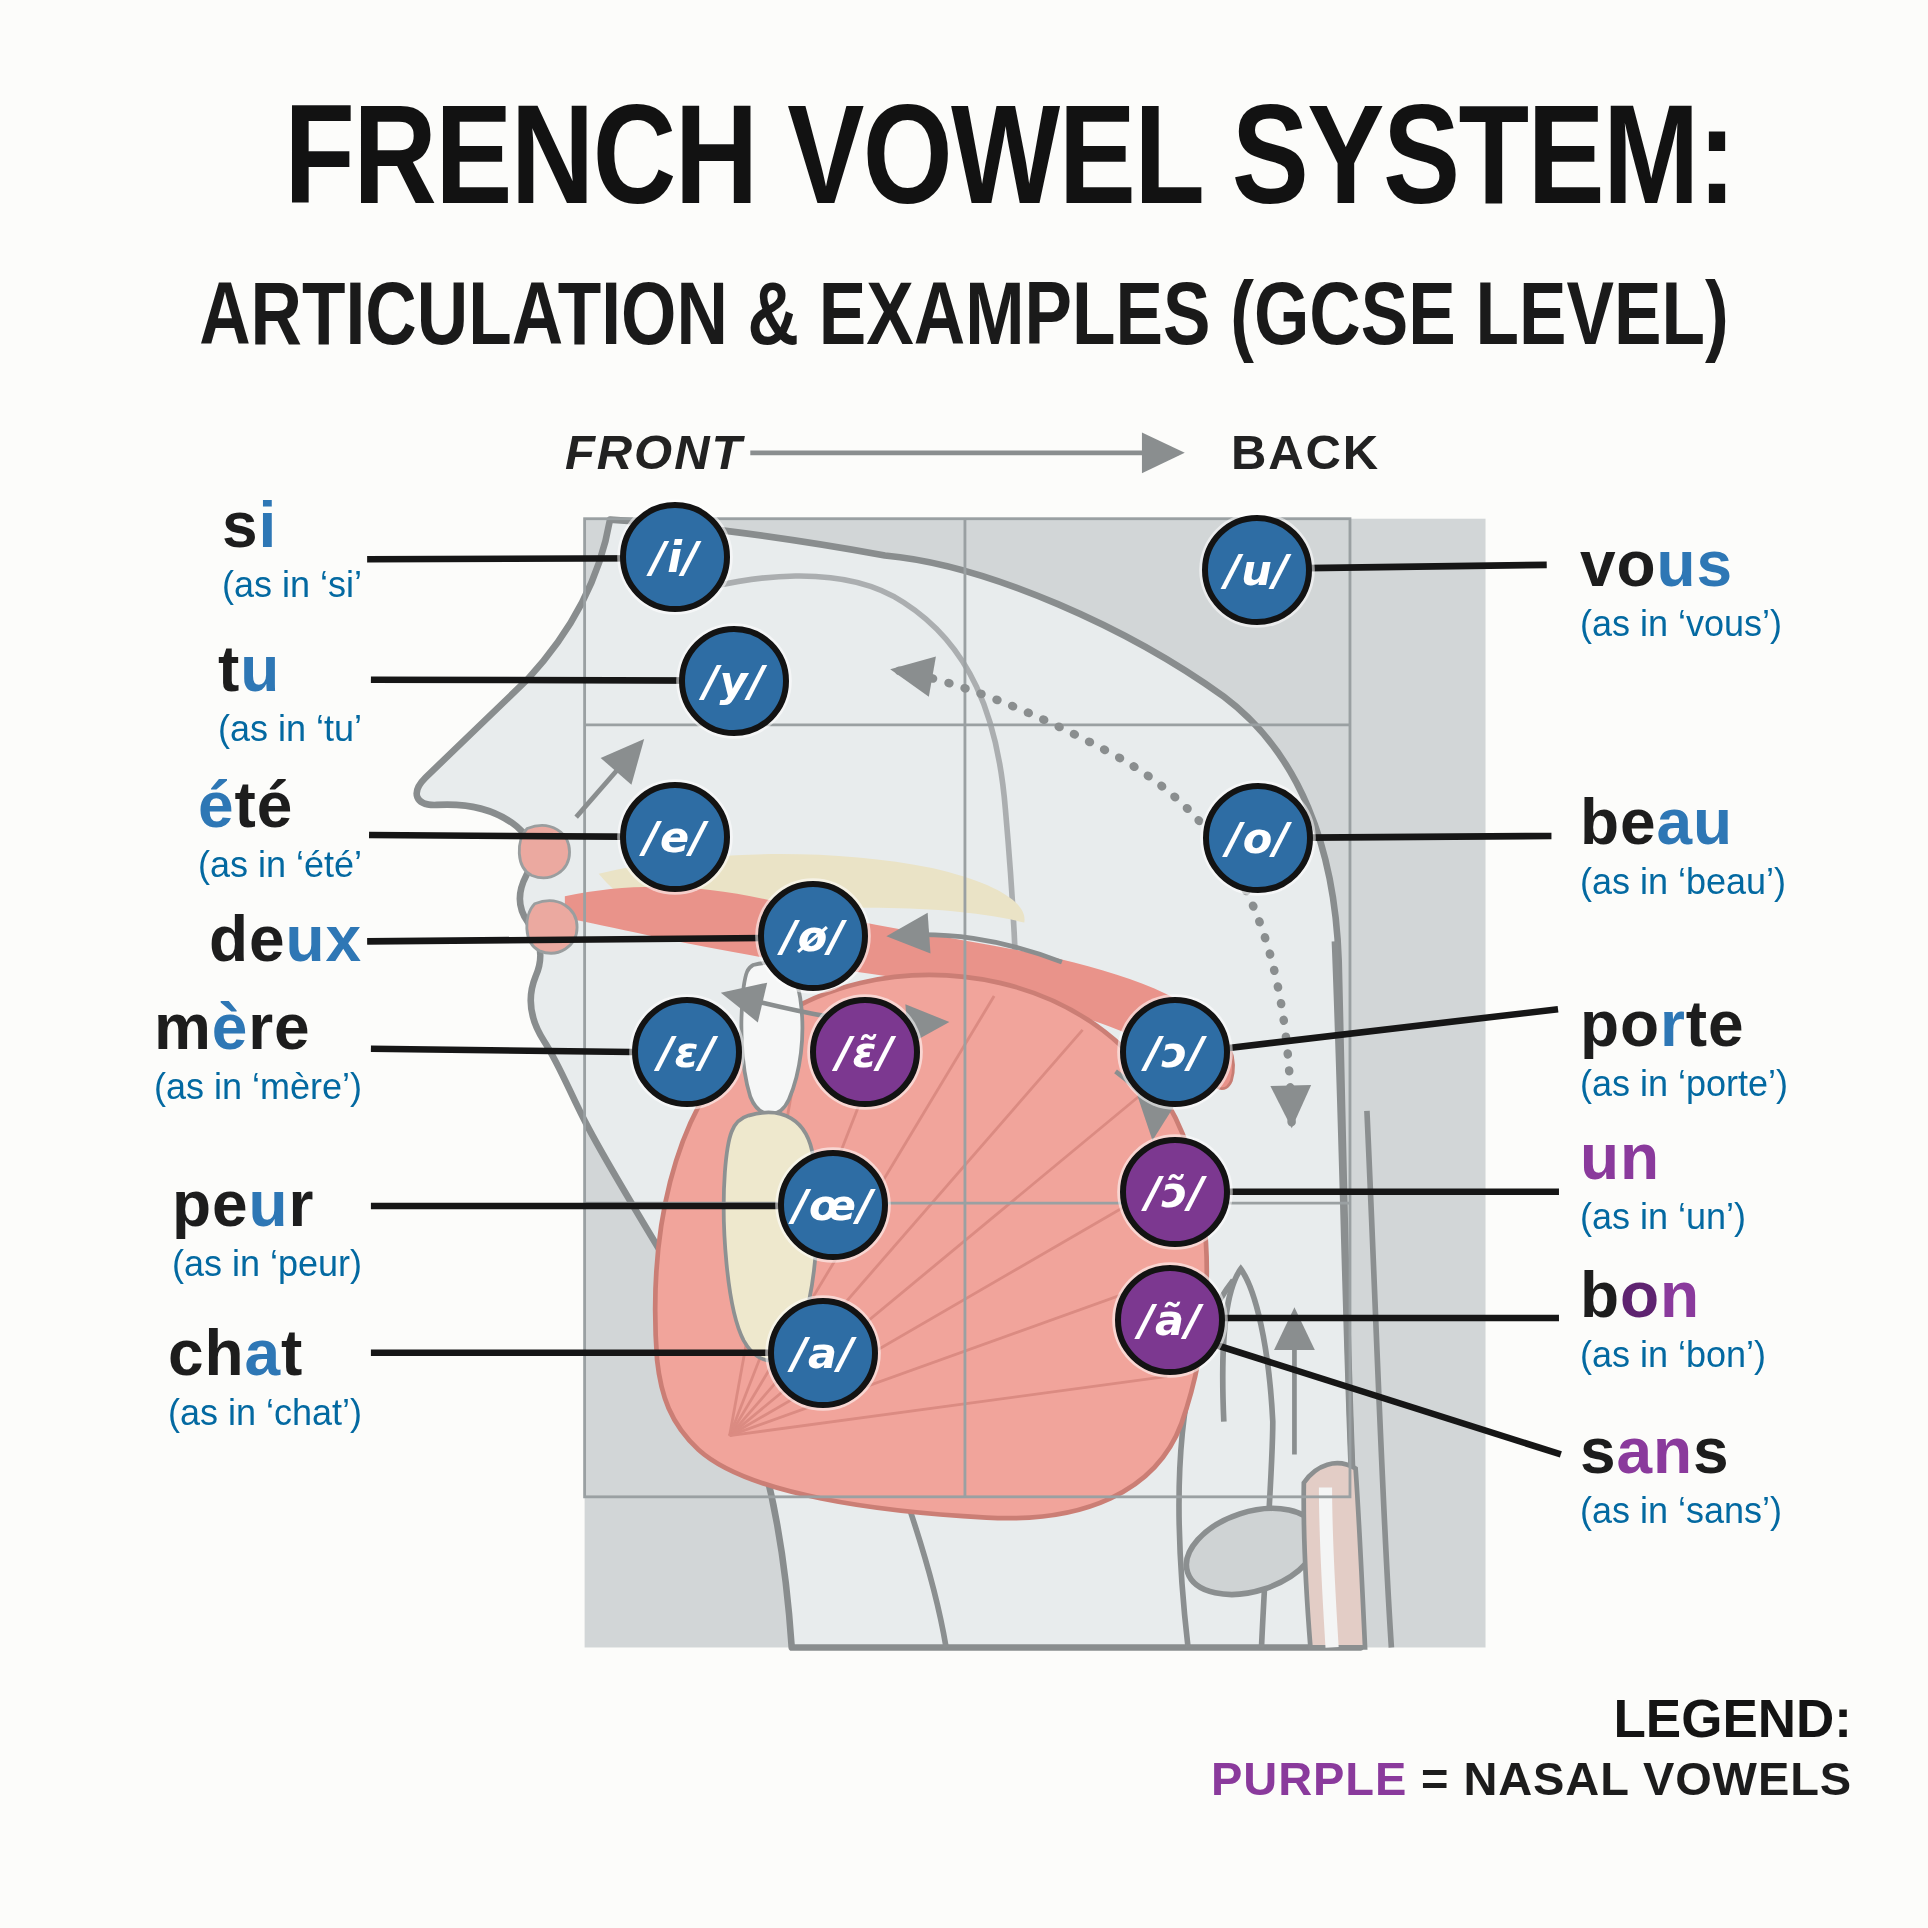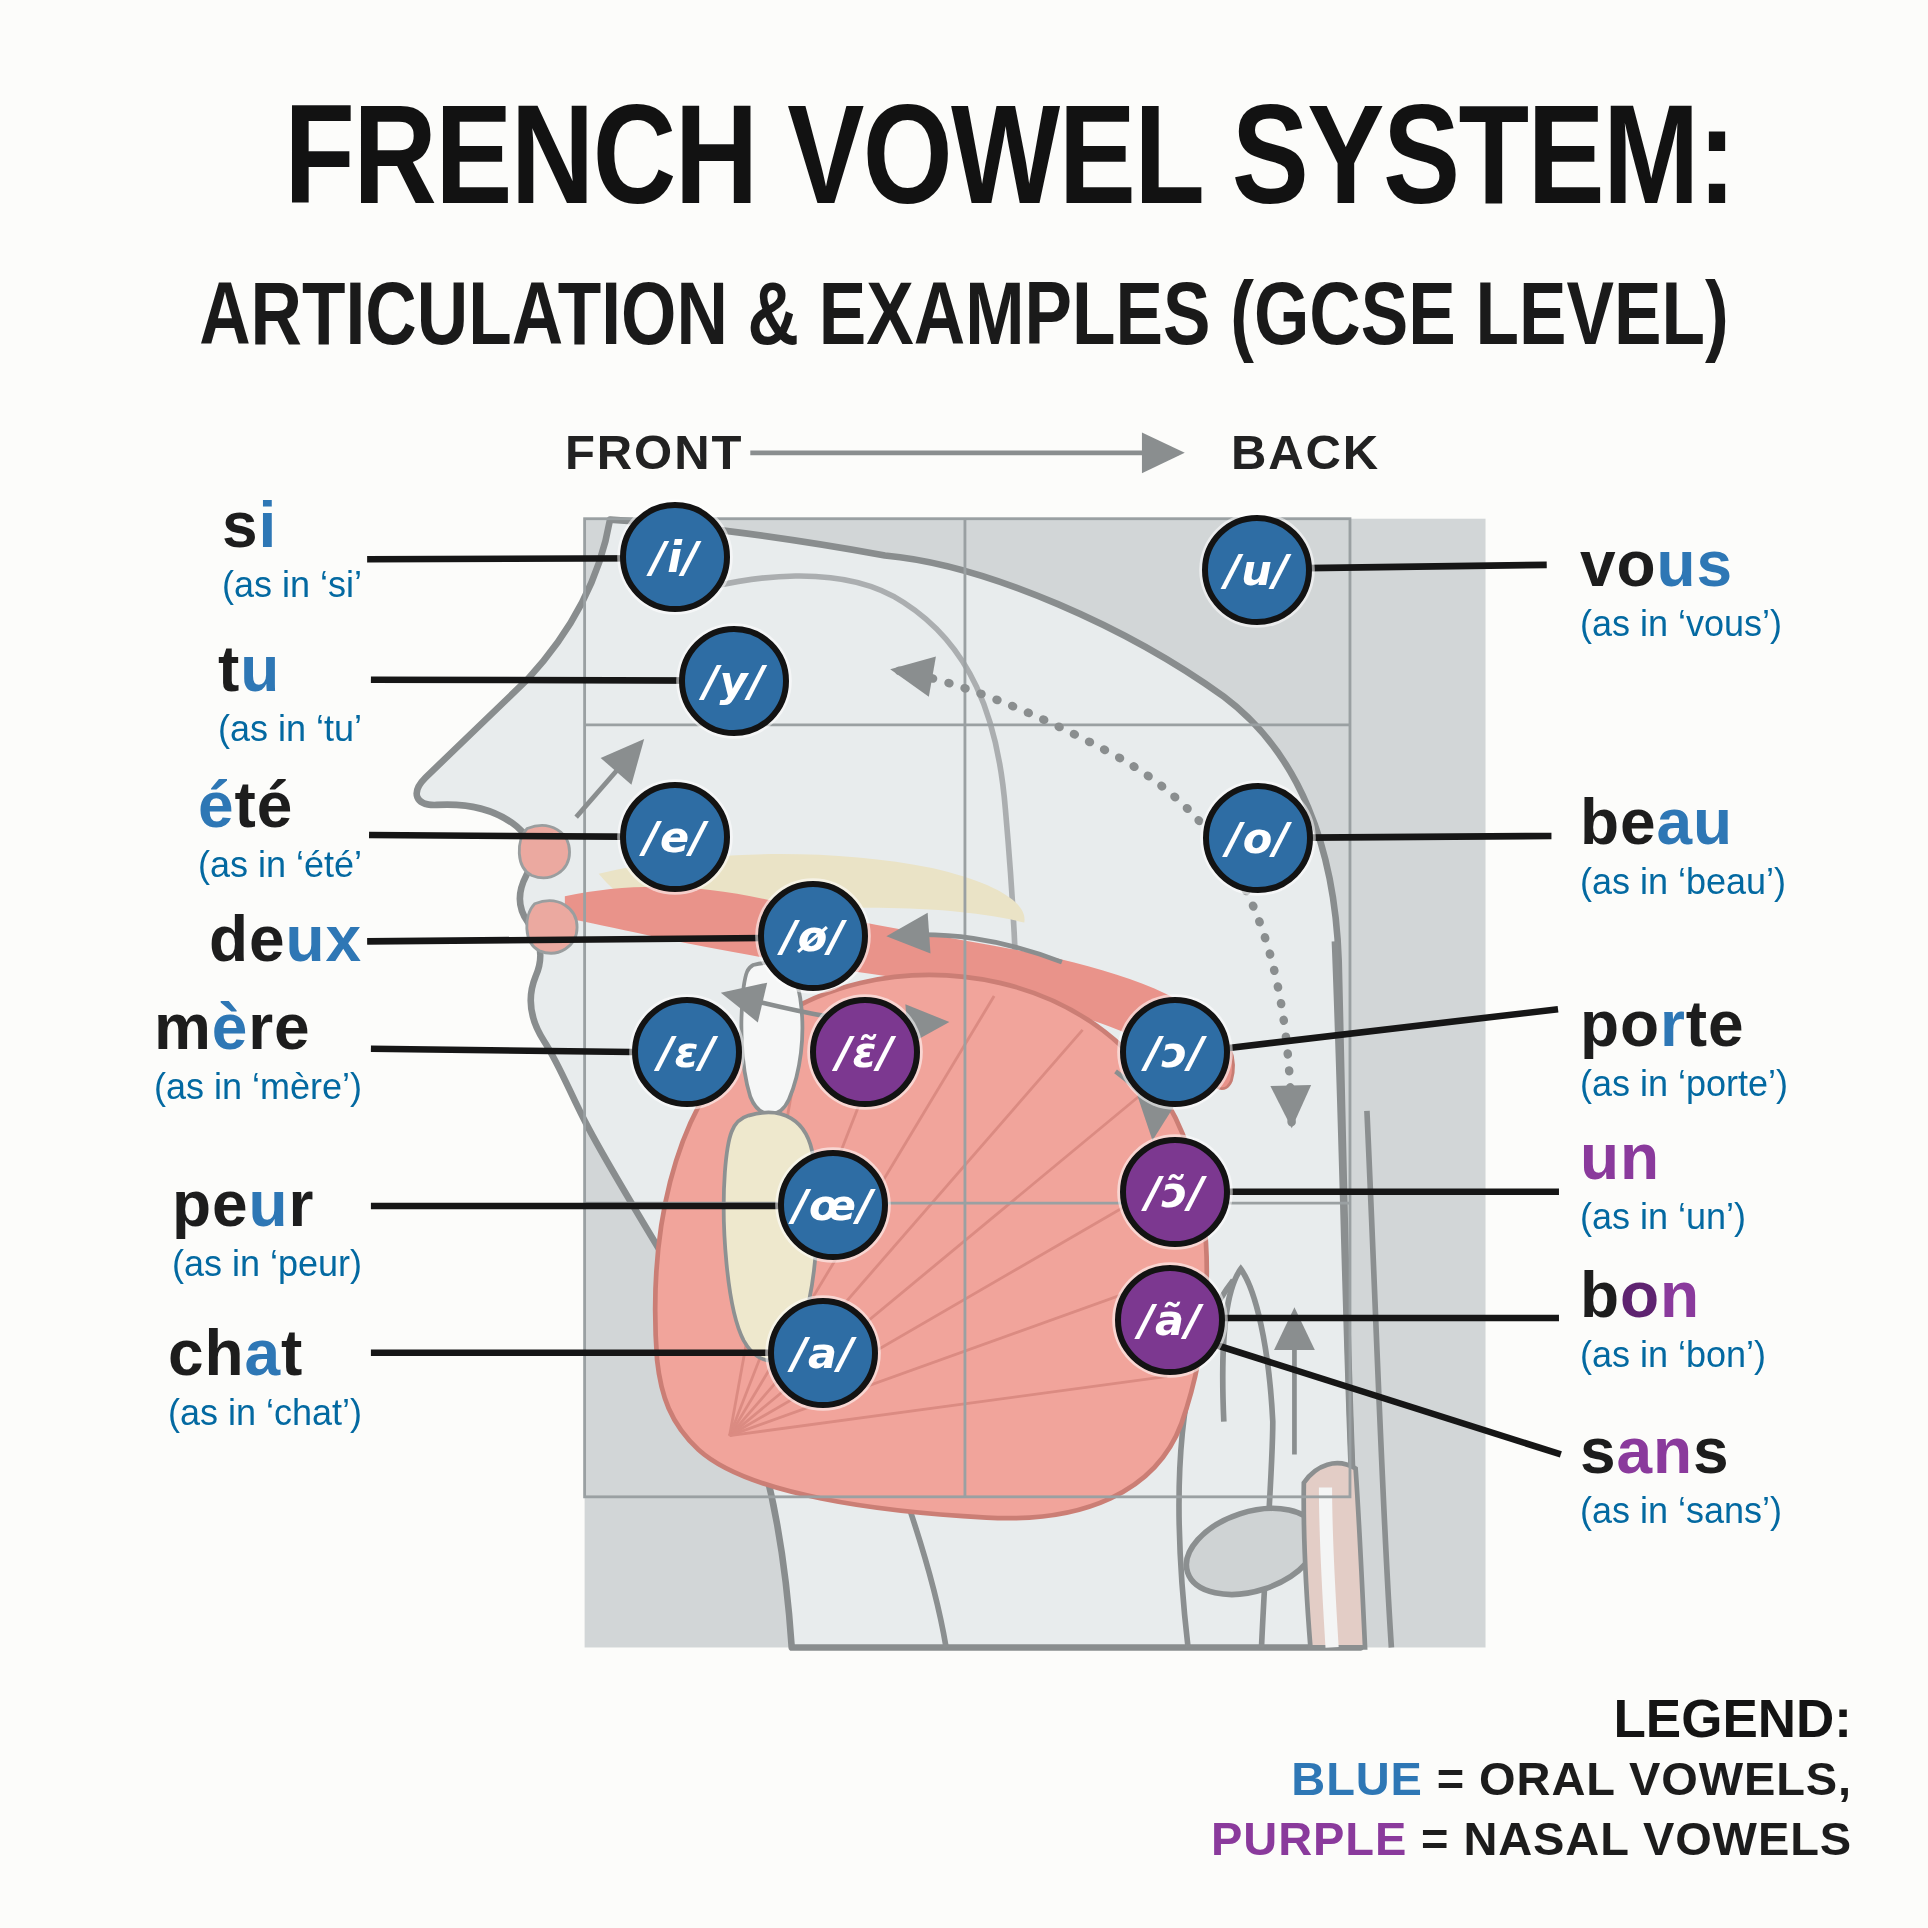--- a/index.html
+++ b/index.html
@@ -11,21 +11,21 @@
   }
   
   .title-wrap{position:absolute;top:73px;left:0;width:100%;text-align:center;margin-left:45px;}
   .title{display:inline-block;font-size:141px;font-weight:800;letter-spacing:-1.9px;
     transform:scaleX(.82);transform-origin:center;white-space:nowrap;color:#121212;}
   .subtitle-wrap{position:absolute;top:222px;left:0;width:100%;text-align:center;margin-top:40px;}
   .subtitle{display:inline-block;font-size:89px;font-weight:600;letter-spacing:0px;
     transform:scaleX(.80);transform-origin:center;white-space:nowrap;color:#1a1a1a;}
   
   .axis{position:absolute;font-size:49px;font-weight:600;letter-spacing:1.9px;color:#222;}
-  #front-label{left:565px;top:424px;width:169px;text-align:right;}
+  #front-label{left:565px;top:424px;width:169px;text-align:right;font-style:italic;}
   #back-label{left:1231px;top:424px;}
   
   svg.diagram{position:absolute;left:0;top:0;z-index:1;}
   
   .vowel{position:absolute;width:98px;height:98px;border:6.6px solid #131313;border-radius:50%;
     display:flex;align-items:center;justify-content:center;z-index:3;box-sizing:content-box;
     box-shadow:0 0 0 2.8px rgba(255,255,255,.55);}
   .vowel span{font-family:"DejaVu Sans", sans-serif;font-size:43px;font-weight:600;color:#fff;
     font-style:italic;letter-spacing:0.9px;}
   .vowel.oral{background:#2e6da4;}
@@ -260,16 +260,15 @@
   </div>
 <div class="vowel nasal" style="left:1120px;top:1137px">
     <span>/ɔ̃/</span>
   </div>
 <div class="vowel nasal" style="left:1115px;top:1265px">
     <span>/ã/</span>
   </div>
 
 <div id="legend">
   <div class="lg-head">LEGEND:</div>
-  <div class="lg-line"><span class="term-blue">BLUE</span><span> = ORAL VOWELS,</span></div>
   <div class="lg-line"><span class="term-purple">PURPLE</span><span> = NASAL VOWELS</span></div>
 </div>
 
 
 </body></html>

